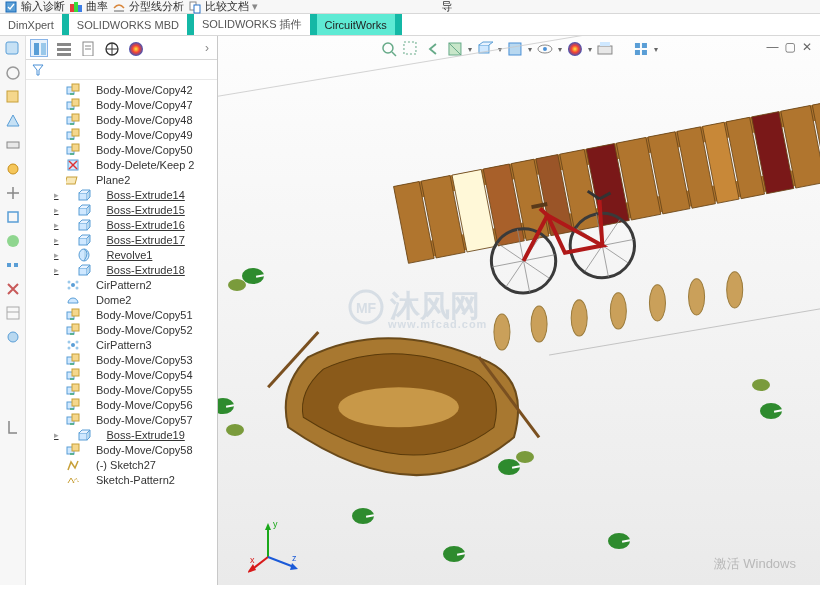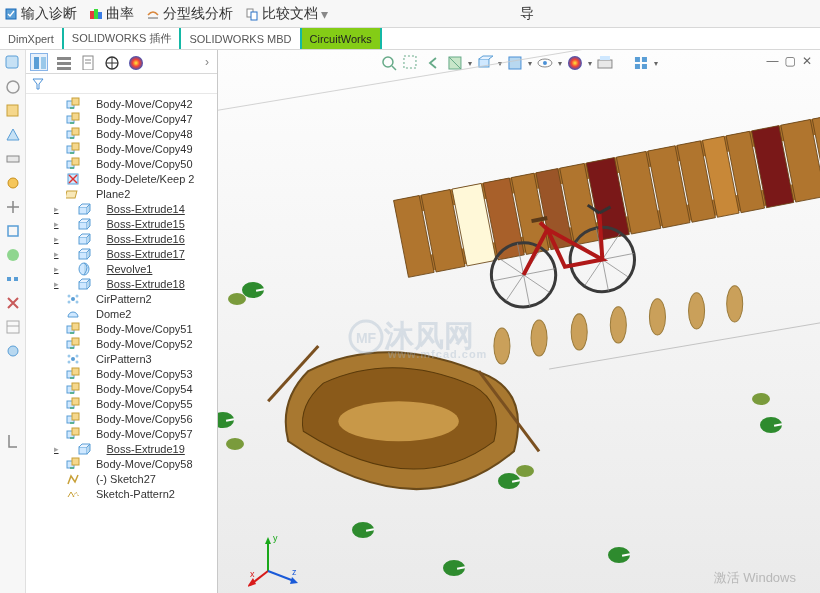--- a/index.html
+++ b/index.html
@@ -1,22 +1,22 @@
 <!DOCTYPE html>
 <html><head>
 <meta charset="utf-8">
 <style>
 * { margin: 0; padding: 0; box-sizing: border-box; font-family: "Microsoft YaHei", "Segoe UI", sans-serif; }
 body { width: 820px; height: 593px; overflow: hidden; background: #fff; position: relative; }
-.top-menu { height: 28px; background: #f7f7f7; border-bottom: 1px solid #d8d8d8; display: flex; align-items: center; padding: 0 4px; font-size: 14px; color: #333; gap: 12px; }
+.top-menu { height: 14px; background: #f7f7f7; border-bottom: 1px solid #d8d8d8; display: flex; align-items: center; padding: 0 4px; font-size: 11px; color: #333; gap: 4px; }
 .top-menu .item { display: flex; align-items: center; gap: 3px; }
 .top-menu .icn { width: 14px; height: 14px; display: inline-block; }
 .tab-bar { height: 22px; background: #fff; border-bottom: 1px solid #d8d8d8; display: flex; align-items: stretch; font-size: 11px; }
-.tab-bar .tab { padding: 0 8px; display: flex; align-items: center; border-right: 2px solid #14b8a6; color: #555; cursor: pointer; }
-.tab-bar .tab.active { background: #84cc16; color: #222; text-align: center; }
+.tab-bar .tab { padding: 0 8px; display: flex; align-items: center; border-right: 7px solid #14b8a6; color: #555; cursor: pointer; }
+.tab-bar .tab.active { background: #5eead4; color: #222; text-align: center; }
 .main { display: flex; height: calc(593px - 44px); }
 .left-rail { width: 26px; background: #f7f7f7; border-right: 1px solid #e0e0e0; display: flex; flex-direction: column; align-items: center; padding-top: 4px; gap: 6px; }
 .left-rail .rail-icn { width: 18px; height: 18px; }
 .tree-panel { width: 192px; border-right: 1px solid #c8c8c8; display: flex; flex-direction: column; background: #fff; }
 .tree-tabs { height: 24px; border-bottom: 1px solid #d8d8d8; display: flex; align-items: center; padding: 0 4px; gap: 6px; }
 .tree-tabs .t-icn { width: 18px; height: 18px; border: 1px solid transparent; }
 .tree-tabs .t-icn.sel { border: 1px solid #88b4e8; background: #e8f1fb; }
 .arrow-btn { margin-left: auto; color: #888; font-size: 12px; padding: 0 4px; }
 .filter-row { height: 20px; padding: 2px 6px; border-bottom: 1px solid #e8e8e8; }
 .filter-row svg { width: 12px; height: 12px; }
@@ -28,21 +28,21 @@
 .tree-item.has-expand { padding-left: 28px; text-decoration: underline; }
 .tree-item.has-expand::before { content: "▸"; color: #a0a0a0; font-size: 9px; margin-right: 2px; }
 .tree-icn { width: 14px; height: 14px; flex-shrink: 0; }
 .viewport { flex: 1; position: relative; background: linear-gradient(180deg, #fdfdfd 0%, #eaeaea 100%); overflow: hidden; }
 .view-toolbar { position: absolute; top: 4px; left: 50%; transform: translateX(-50%); display: flex; gap: 4px; align-items: center; }
 .view-toolbar .v-icn { width: 18px; height: 18px; }
 .view-toolbar .dd { font-size: 8px; color: #666; }
 .win-btns { position: absolute; top: 4px; right: 8px; display: flex; gap: 6px; color: #666; font-size: 12px; }
 .triad { position: absolute; bottom: 10px; left: 30px; }
 .scene { position: absolute; inset: 0; }
-.watermark { position: absolute; top: 266px; left: 130px; color: rgba(160,180,200,0.35); font-size: 30px; font-weight: 600; pointer-events: none; display:flex; align-items:center; }
+.watermark { position: absolute; top: 250px; left: 130px; color: rgba(160,180,200,0.35); font-size: 30px; font-weight: 600; pointer-events: none; display:flex; align-items:center; gap:6px; }
 .watermark .sub { position:absolute; top:32px; left:40px; font-size:11px; letter-spacing:1px; }
 .activate { position: absolute; bottom: 12px; right: 24px; text-align: left; color: #b8b8b8; font-size: 13px; pointer-events: none; }
 .lily { position:absolute; width:22px; height:16px; background:#2e8b2e; border-radius:50%; }
 .lily::after { content:""; position:absolute; right:0; top:50%; width:8px; height:2px; background:inherit; background:#fdfdfd; transform:translateY(-1px) rotate(-10deg); }
 .frog { position:absolute; width:18px; height:12px; }
 .frog::before { content:""; position:absolute; inset:0; background:#7a9b3c; border-radius:50%; }
 </style>
 </head>
 <body>
 
@@ -77,22 +77,22 @@
     <span>比较文档</span>
       <span style="color:#888">▾</span>
   </div>
   <div class="item" style="margin-left:180px">
     <span>导</span>
   </div>
 </div>
 
 <div class="tab-bar">
   <div class="tab">DimXpert</div>
+  <div class="tab">SOLIDWORKS MBD</div>
   <div class="tab">SOLIDWORKS 插件</div>
-  <div class="tab">SOLIDWORKS MBD</div>
   <div class="tab active">CircuitWorks</div>
 </div>
 
 <div class="main">
 
   <div class="left-rail">
     <svg class="rail-icn">
         <rect x="2" y="2" width="12" height="12" rx="2" fill="#c6e1f5" stroke="#5a9ed6"></rect>
       </svg>
     <svg class="rail-icn">

